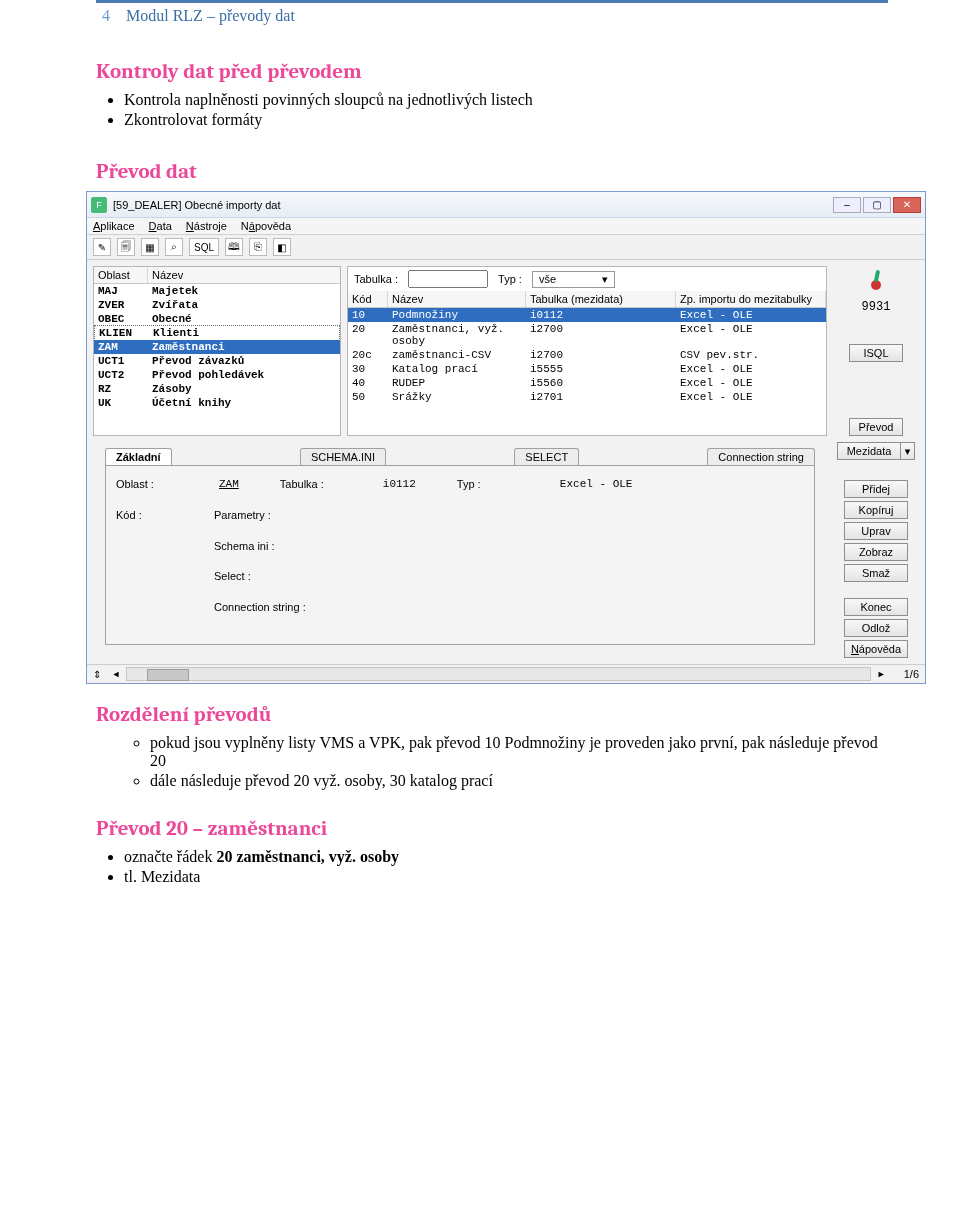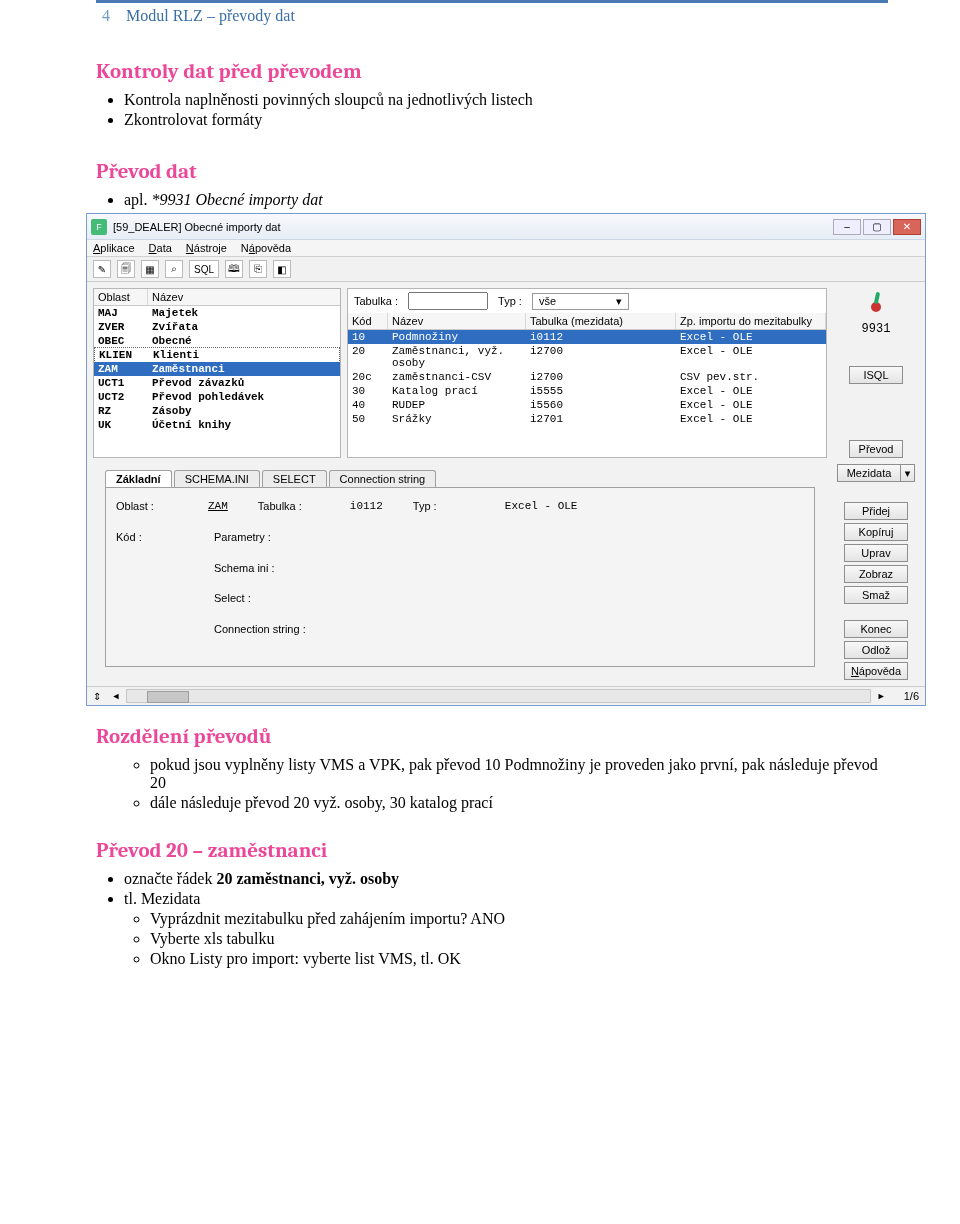--- a/index.html
+++ b/index.html
@@ -111,38 +111,38 @@
   .left-row div { padding:1px 4px; }
   .left-row .c1 { width:54px; }
   .left-row .c2 { flex:1; }
   .left-row.sel { background:#2f6dc0; color:#fff; }
   .left-row.dot { border:1px dotted #666; margin:-1px 0; }
 
   .mid-top {
     display:flex; gap:10px; align-items:center; padding:3px 6px; font-size:11px;
   }
   .mid-top input { width:80px; font-size:11px; }
-  .mid-top .dd { border:1px solid #999; padding:1px 6px; background:#fff; display:inline-flex; gap:20px;}
+  .mid-top .dd { border:1px solid #999; padding:1px 6px; background:#fff; display:inline-flex; gap:6px;}
   .mid-grid .hdr div { padding:2px 4px; border-right:1px solid #d8d8d8;}
   .mid-grid .hdr .c-kod{width:40px;} .mid-grid .hdr .c-naz{flex:1;} .mid-grid .hdr .c-tab{width:150px;} .mid-grid .hdr .c-zp{width:150px;}
   .mid-row{ display:flex; font-family:"Courier New",monospace; font-size:11px;}
   .mid-row div{padding:1px 4px;}
   .mid-row .c-kod{width:40px;} .mid-row .c-naz{flex:1;} .mid-row .c-tab{width:150px;} .mid-row .c-zp{width:150px;}
   .mid-row.sel{ background:#2f6dc0; color:#fff; }
 
   .right-col { display:flex; flex-direction:column; align-items:center; gap:6px; }
   .right-col .ripe { width:28px;height:28px; position:relative;}
   .right-col .ripe::before{content:"";position:absolute;left:9px;top:14px;width:10px;height:10px;background:#c33;border-radius:50%;}
   .right-col .ripe::after{content:"";position:absolute;left:13px;top:4px;width:4px;height:12px;background:#2a6;border-radius:2px;transform:rotate(12deg);}
   .right-col .num { font-family:"Courier New",monospace; font-size:12px;}
   .btn { width:54px; padding:2px 0; text-align:center; border:1px solid #8e8e8e; background:linear-gradient(#f8f8f8,#e4e4e4); font-size:11px;}
   .btn.small{width:64px;}
 
   .tabs-row {
-    display:flex; gap:2px; margin-top:6px; padding:0 6px;
+    display:flex; gap:2px; margin-top:6px; padding:0 6px;justify-content:space-between;
   }
   .tab {
     border:1px solid #a0a0a0; border-bottom:none;
     padding:2px 10px; background:#ececec; font-size:11px;
     border-radius:3px 3px 0 0;
   }
   .tab.active { background:#fff; font-weight:bold; }
   .detail {
     margin: 0 6px 6px 6px;
     border:1px solid #a0a0a0;
@@ -152,21 +152,21 @@
     display:grid;
     grid-template-columns: 92px auto;
     row-gap:6px;
     column-gap:6px;
     align-items:center;
     position:relative;
     min-height:180px;
   }
   .detail .lbl{ }
   .detail .val{ font-family:"Courier New",monospace;}
-  .detail .row-1{ grid-column:1/3; display:flex; gap:6px; align-items:flex-end;}
+  .detail .row-1{ grid-column:1/3; display:flex; gap:17px; align-items:flex-end;}
   .detail .row-1 .lbl{width:86px;}
   .lower-wrap{ position:relative; margin:0 6px;}
   .statusbar{
     display:flex; justify-content:space-between; align-items:center;
     border-top:1px solid #ccc; background:#f2f2f2;
     padding:2px 6px; font-size:11px;
     margin: 0;
   }
   .statusbar .scrollh{ height:14px; flex:1; margin:0 6px; background:#e7e7e7; border:1px solid #c7c7c7; position:relative;}
   .statusbar .scrollh::before{content:"";position:absolute;left:20px;top:1px;width:40px;height:10px;background:#c7c7c7;border:1px solid #9e9e9e;}
@@ -194,23 +194,20 @@
     <span>Modul RLZ – převody dat</span>
   </div>
 
   <div class="h2">Kontroly dat před převodem</div>
   <ul class="bullets">
     <li>Kontrola naplněnosti povinných sloupců na jednotlivých listech</li>
     <li>Zkontrolovat formáty</li>
   </ul>
 
   <div class="h2" style="margin-top:30px">Převod dat</div>
-  <ul class="bullets">
-    <li>apl. <em>*9931 Obecné importy dat</em></li>
-  </ul>
 
   <div class="app-frame">
     <div class="titlebar">
       <div class="fav">F</div>
       <div class="ttl">[59_DEALER] Obecné importy dat</div>
       <div class="winbtns">
         <div class="winbtn">–</div>
         <div class="winbtn">▢</div>
         <div class="winbtn close">✕</div>
       </div>
@@ -406,18 +403,13 @@
   <ul class="bullets lv2">
     <li>pokud jsou vyplněny listy VMS a VPK, pak převod 10 Podmnožiny je proveden jako první, pak následuje převod 20</li>
     <li>dále následuje převod 20 vyž. osoby, 30 katalog prací</li>
   </ul>
 
   <div class="h2" style="margin-top:26px">Převod 20 – zaměstnanci</div>
   <ul class="bullets">
     <li>označte řádek <b>20 zaměstnanci, vyž. osoby</b></li>
     <li>tl. Mezidata</li>
   </ul>
-  <ul class="bullets lv2">
-    <li>Vyprázdnit mezitabulku před zahájením importu? ANO</li>
-    <li>Vyberte xls tabulku</li>
-    <li>Okno Listy pro import: vyberte list VMS, tl. OK</li>
-  </ul>
 </div>
 
 </body></html>

